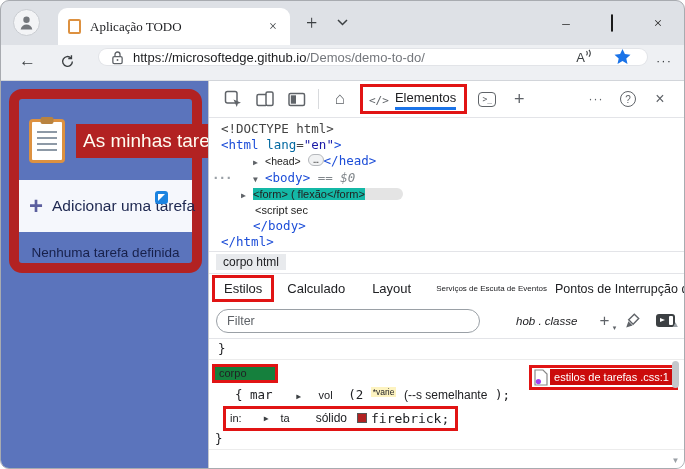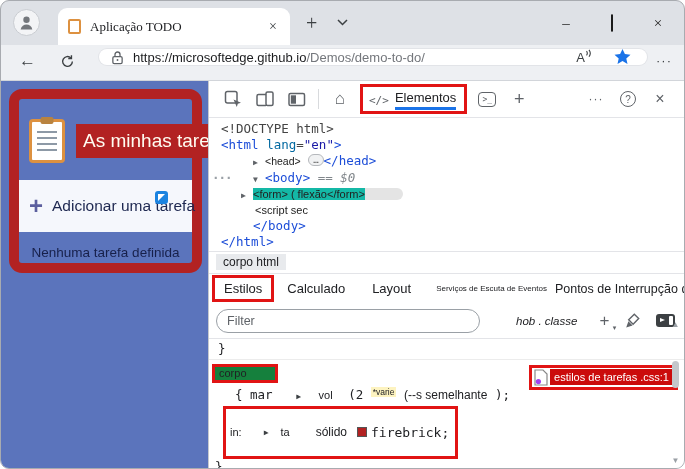--- a/index.html
+++ b/index.html
@@ -128,21 +128,21 @@
   .sdiv{border-top:1px solid #ececec;margin:2px 0;}
   .rule1{position:relative;padding-top:2px;}
   .selbox{display:inline-block;margin-left:3px;padding:0 28px 1px 4px;font-family:"Liberation Sans",sans-serif;font-size:11px;background:#15803d;}
   .sheetbox{position:absolute;right:6px;top:3px;display:flex;align-items:center;padding:1px 2px;background:#fff;}
   .sheet-text{background:#cb0b0b;color:#fff;font-family:"Liberation Sans",sans-serif;font-size:11px;padding:2px 4px;margin-left:2px;white-space:nowrap;}
   .propline1{margin:4px 0 0 26px;white-space:nowrap;height:17px;}
   .t-mono{font-family:"DejaVu Sans Mono",monospace;font-size:12.5px;}
   .t-sans{font-family:"Liberation Sans",sans-serif;font-size:11px;}
   .t-var{font-family:"Liberation Sans",sans-serif;font-size:8.5px;background:#fdf3c0;vertical-align:4px;padding:0 2px;}
   .tri2{color:#3c4043;font-size:8px;}
-  .line2box{display:flex;align-items:center;margin:2px 0 0 14px;width:235px;padding:16px 4px;}
+  .line2box{display:flex;align-items:center;margin:2px 0 0 14px;width:235px;padding:2px 4px;}
   .swatch{width:10px;height:10px;background:var(--fb);border:1px solid #555;margin:0 4px 0 10px;flex:none;}
   .rule2{position:relative;padding:4px 0 0 0;height:22px;}
 
   
   .vscroll{position:absolute;right:2px;top:239px;bottom:5px;width:13px;display:flex;flex-direction:column;align-items:center;}
   .vs-arrow{font-size:8px;color:#9aa0a6;cursor:pointer;}
   .vs-thumb{width:7px;height:27px;background:#c4c7cb;border-radius:4px;margin-top:32px;cursor:pointer;}
   .vs-bottom{position:absolute;bottom:0;}
 
   svg{display:block;}

